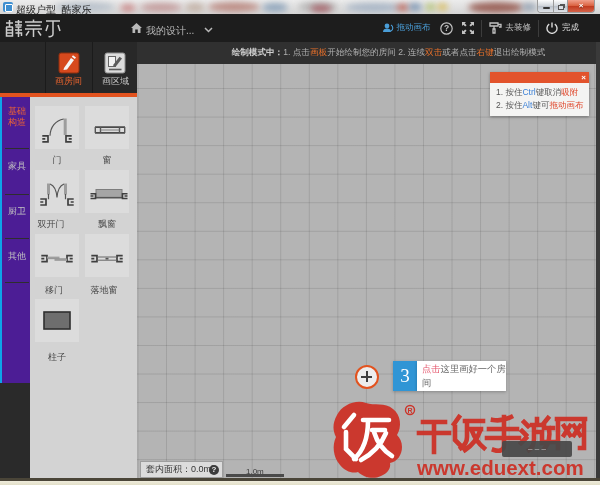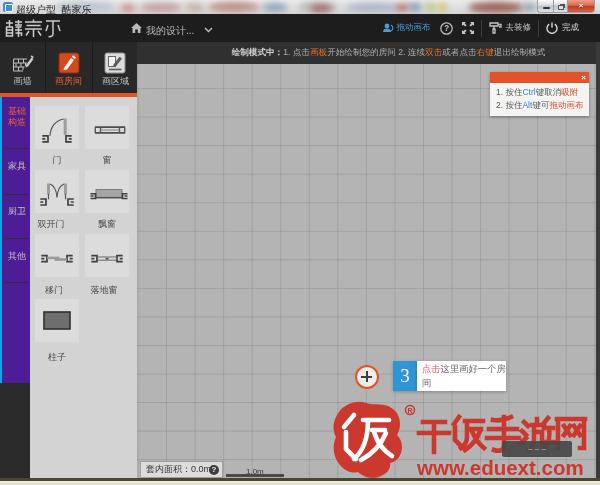--- a/index.html
+++ b/index.html
@@ -138,28 +138,20 @@
     <span>去装修</span>
     <div class="hdiv"></div>
     <svg width="12" height="12" viewBox="0 0 12 12" fill="none" stroke="#dadada" stroke-width="1.4" style="margin-right:4px">
         <path d="M3.2 2.2 A5 5 0 1 0 8.8 2.2 M6 0.5 V5.5"></path>
       </svg>
     <span style="color:#dadada">完成</span>
   </div>
 </div>
 
 <div class="abs" id="toolbar">
-  <div class="tbtn" style="left:0">
-    <svg class="abs" style="left:12px;top:11px" width="22" height="21" viewBox="0 0 22 21" fill="none" stroke="#c0c0c0" stroke-width="1">
-      <path d="M1.5 6 H15 M1.5 10 H15 M1.5 14 H12.5 M1.5 18 H11 M1.5 6 V18 M6.5 6 V10 M11.5 6 V10 M4 10 V14 M9 10 V14 M13.5 10 V13 M6.5 14 V18 M11 14 V17"></path>
-      <path d="M14 12 L19.5 4.5 L21.5 6 L16 13.5 L13.5 14.5 Z" fill="#cccccc" stroke="none"></path>
-      <path d="M18.6 3.6 L19.6 2.3 L21.8 3.9 L20.8 5.2 Z" fill="#cccccc" stroke="none"></path>
-    </svg>
-    <div class="lab">画墙</div>
-  </div>
   <div class="tsep" style="left:45px"></div>
   <div class="tbtn" style="left:46px">
     <svg class="abs" style="left:12px;top:10px" width="22" height="22" viewBox="0 0 22 22">
       <rect x="1" y="1" width="20" height="20" rx="2" fill="#d6491d" stroke="#8c2e0f" stroke-width="1"></rect>
       <path d="M6 16 L13 6 L16 8 L9 17.5 L5.5 18 Z" fill="#f5f5f5"></path>
       <path d="M13.8 4.8 L15 3.2 L18 5.4 L16.8 7 Z" fill="#f5f5f5"></path>
     </svg>
     <div class="lab" style="color:#e8632e">画房间</div>
   </div>
   <div class="tsep" style="left:92px"></div>

